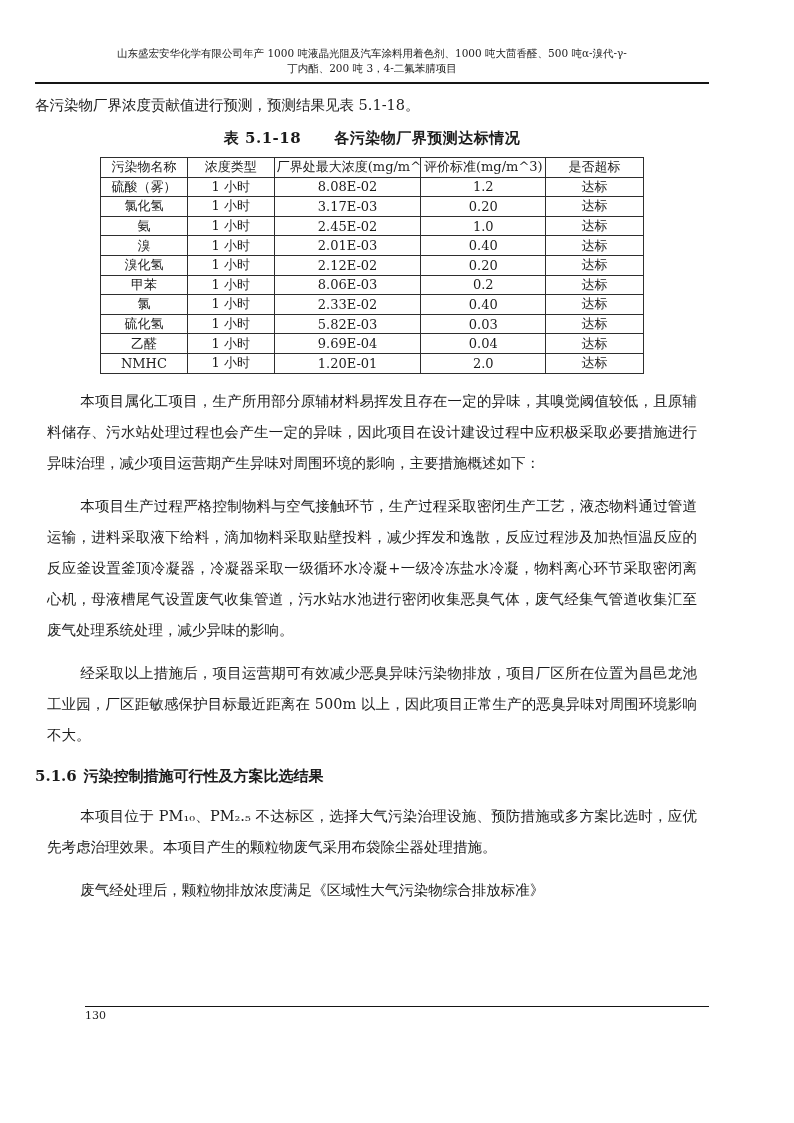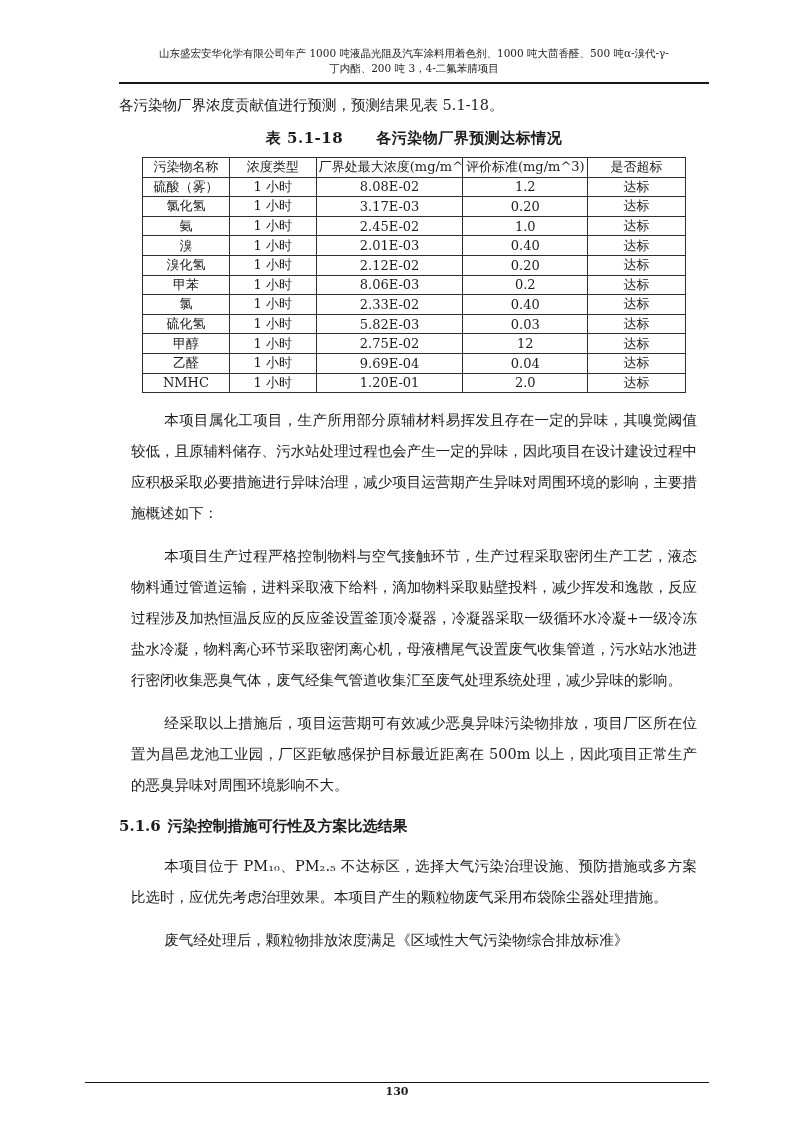--- a/index.html
+++ b/index.html
@@ -1,21 +1,21 @@
 <!DOCTYPE html>
 <html><head>
 <meta charset="utf-8">
 <style>
   html,body { margin:0; padding:0; background:#ffffff; }
   .page {
     position:relative;
     width:794px; height:1123px;
     background:#ffffff;
     box-sizing:border-box;
-    padding:46px 85px 0 119px;
+    padding:46px 85px 0 35px;
     font-family:"DejaVu Serif","Liberation Serif",serif;
     color:#1c1c1c;
     overflow:hidden;
   }
   .doc-header { text-align:center; font-size:10.5px; line-height:15px; color:#222; }
   .header-rule { border-bottom:2.5px solid #151515; margin-top:6px; }
 
   .intro { margin:9px 0 0 0; font-size:14.5px; line-height:24px; text-align:justify; }
 
   .table-caption { margin-top:12px; text-align:center; font-weight:bold; font-size:15px; letter-spacing:0.5px; }
@@ -38,24 +38,22 @@
     white-space:nowrap;
     overflow:hidden;
   }
 
   .section-heading { margin:7px 0 0 0; font-size:15px; font-weight:bold; line-height:26px; }
   .section-heading .num { margin-right:0.45em; }
 
   p.body { margin:12px; font-size:14.5px; line-height:31px; text-align:justify; text-indent:2.3em; }
 
   .footer {
-    position:absolute; left:85px; right:85px; top:1082px;
+    position:absolute; left:85px; right:85px; top:1006px;
     border-top:1.5px solid #151515;
-    text-align:center;
-    font-weight:bold;
   }
   .page-num { font-size:11px; line-height:16px; padding-top:1px; }
 </style>
 </head>
 <body>
 
 <div class="page">
 
   <div class="doc-header">
     <div>山东盛宏安华化学有限公司年产 1000 吨液晶光阻及汽车涂料用着色剂、1000 吨大茴香醛、500 吨α-溴代-γ-</div>
@@ -137,27 +135,20 @@
           <td>达标</td>
         </tr>
         <tr>
           <td>硫化氢</td>
           <td>1 小时</td>
           <td>5.82E-03</td>
           <td>0.03</td>
           <td>达标</td>
         </tr>
         <tr>
-          <td>甲醇</td>
-          <td>1 小时</td>
-          <td>2.75E-02</td>
-          <td>12</td>
-          <td>达标</td>
-        </tr>
-        <tr>
           <td>乙醛</td>
           <td>1 小时</td>
           <td>9.69E-04</td>
           <td>0.04</td>
           <td>达标</td>
         </tr>
         <tr>
           <td>NMHC</td>
           <td>1 小时</td>
           <td>1.20E-01</td>

